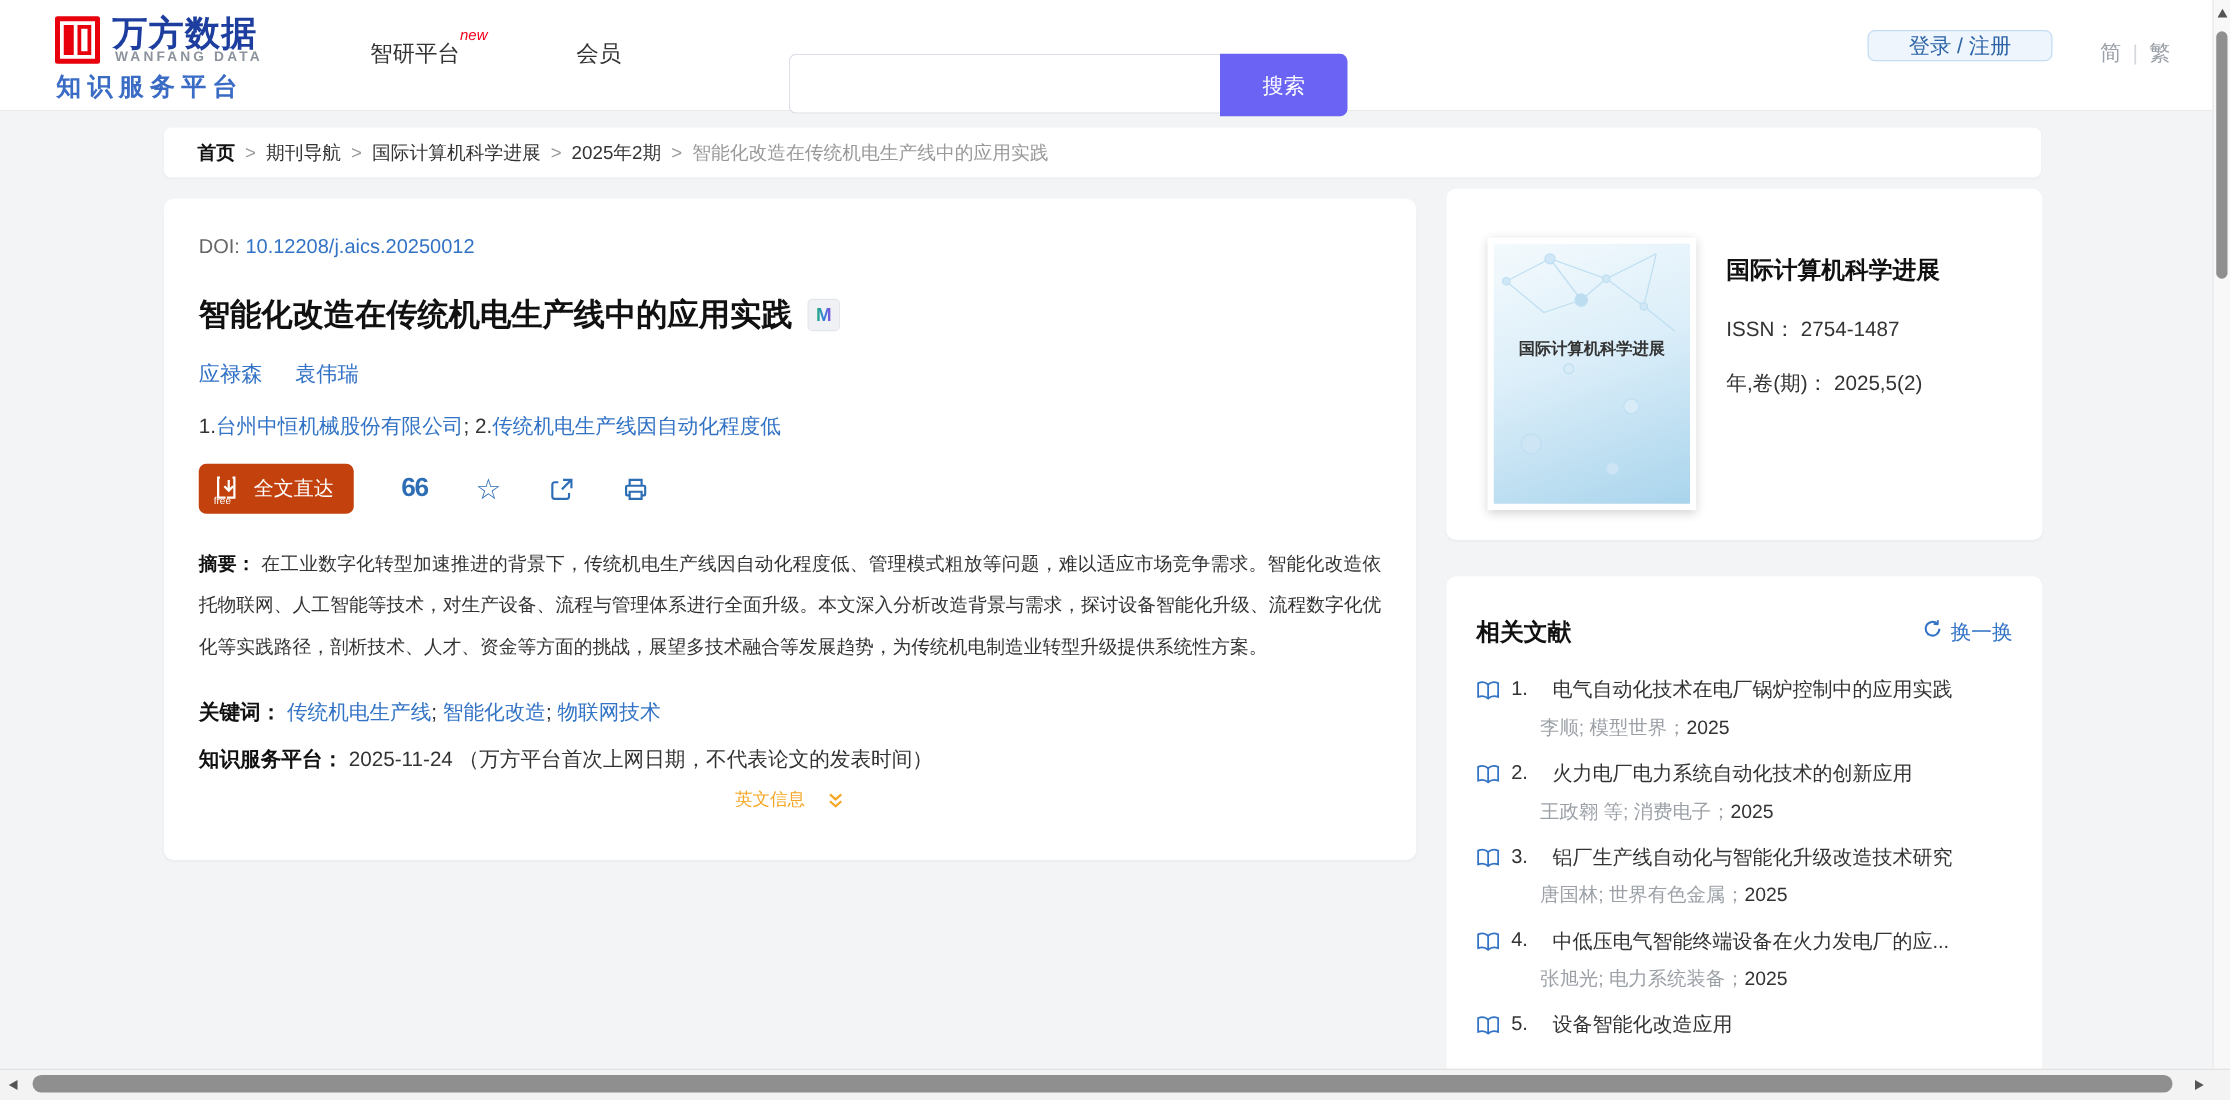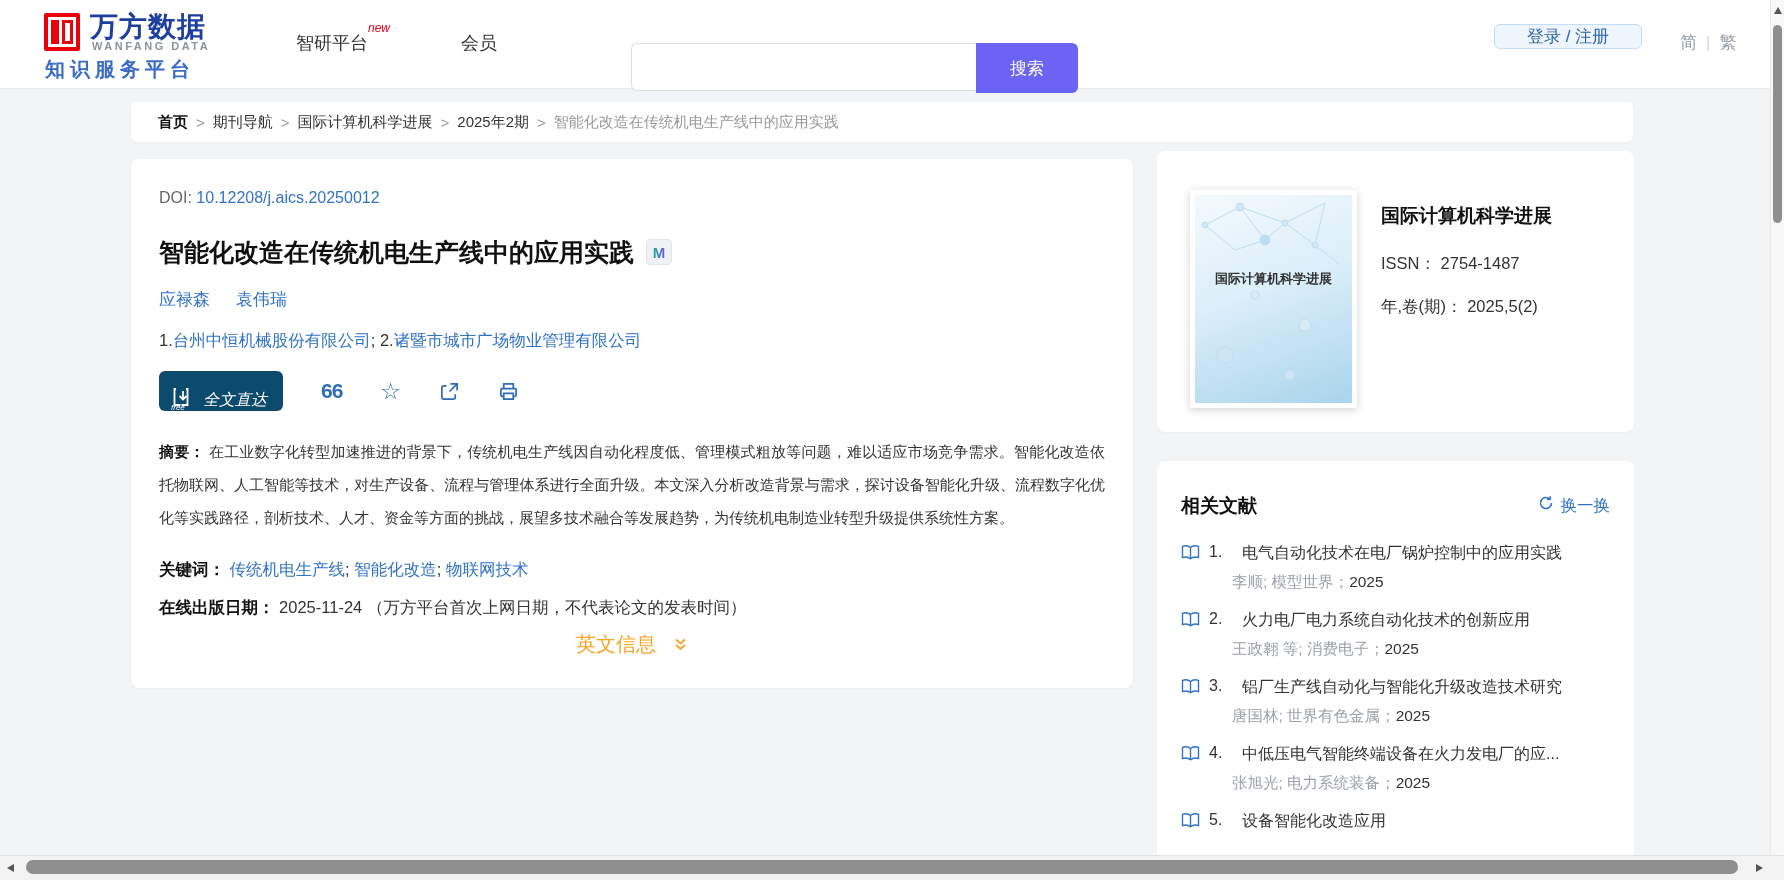--- a/index.html
+++ b/index.html
@@ -43,34 +43,34 @@
   .title-row{display:flex;align-items:center;gap:12px;margin-bottom:21px;}
   .art-title{font-size:25px;font-weight:bold;color:#111;line-height:30px;}
   .m-badge{width:24px;height:24px;border-radius:4px;background:#f0f1f4;border:1px solid #e2e5e9;display:flex;align-items:center;justify-content:center;font-size:15px;font-weight:bold;
     background-clip:padding-box;}
   .m-badge span{background:linear-gradient(90deg,#21b573,#2f7de1,#8a4fd8);-webkit-background-clip:text;background-clip:text;color:transparent;}
   .authors{display:flex;gap:26px;font-size:17px;color:#3273c5;margin-bottom:19px;}
   .authors span{cursor:pointer;}
   .affil{font-size:16.5px;color:#333;margin-bottom:19px;}
   .affil a{color:#3273c5;text-decoration:none;cursor:pointer;}
   .actions{display:flex;align-items:center;gap:38px;margin-bottom:24px;}
-  .ft-btn{display:flex;align-items:flex-end;gap:8px;background:#0c4a6e;color:#fff;border:none;border-radius:6px;height:40px;padding:0 16px 0 12px;font-size:16px;cursor:pointer;font-family:inherit;font-style:italic;}
+  .ft-btn{display:flex;align-items:center;gap:8px;background:#c2410c;color:#fff;border:none;border-radius:6px;height:40px;padding:0 16px 0 12px;font-size:16px;cursor:pointer;font-family:inherit;}
   .ft-icon{position:relative;width:24px;height:26px;}
   .ft-icon svg{position:absolute;left:0;top:0;}
   .ft-icon .free{position:absolute;left:0px;bottom:-1px;font-size:8px;color:#fff;line-height:8px;}
   .act-icon{color:#2d6db5;cursor:pointer;display:flex;align-items:center;}
   .quote-glyph{font-size:21px;font-weight:bold;letter-spacing:-1px;line-height:20px;}
   .star-glyph{font-size:23px;line-height:22px;}
   .abstract{font-size:15px;line-height:33px;color:#333;margin-bottom:25px;text-align:justify;}
   .lbl{font-weight:bold;color:#111;}
   .keywords{font-size:16.5px;margin-bottom:16px;}
   .keywords a{color:#3273c5;text-decoration:none;cursor:pointer;}
   .pubdate{font-size:16.5px;margin-bottom:12px;color:#333;}
   .eng-row{display:flex;justify-content:center;}
-  .eng-link{color:#f5a623;font-size:20px;display:flex;align-items:center;gap:17px;cursor:pointer;}
+  .eng-link{color:#f5a623;font-size:14px;display:flex;align-items:center;gap:17px;cursor:pointer;}
   
   .journal-card{position:absolute;left:1157px;top:151px;width:477px;height:281px;background:#fff;border-radius:8px;box-shadow:0 1px 2px rgba(0,0,0,.03);box-sizing:border-box;}
   .cover{position:absolute;left:33px;top:39px;width:167px;height:218px;background:#fff;box-shadow:0 2px 8px rgba(0,0,0,.18);padding:5px;box-sizing:border-box;cursor:pointer;}
   .cover-in{position:relative;width:100%;height:100%;background:linear-gradient(160deg,#f4fafd 0%,#dbeef9 45%,#a9d4ec 100%);overflow:hidden;}
   .cover-title{position:absolute;left:0;right:0;top:36%;text-align:center;font-size:13px;font-weight:bold;color:#333;}
   .j-info{position:absolute;left:224px;top:52px;width:230px;}
   .j-name{font-size:19px;font-weight:bold;color:#111;margin-bottom:24px;}
   .j-line{font-size:16.5px;color:#333;margin-bottom:21px;}
   
   .related-card{position:absolute;left:1157px;top:461px;width:477px;height:470px;background:#fff;border-radius:8px;box-shadow:0 1px 2px rgba(0,0,0,.03);padding:32px 24px 0 24px;box-sizing:border-box;overflow:hidden;}
@@ -157,21 +157,21 @@
         <span>M</span>
       </span>
   </div>
 
   <div class="authors">
     <span>应禄森</span>
     <span>袁伟瑞</span>
   </div>
 
   <div class="affil">
-    <span>1.</span><a>台州中恒机械股份有限公司</a><span>; </span><span>2.</span><a>诸暨市城市广场物业管理有限公司</a>
+    <span>1.</span><a>台州中恒机械股份有限公司</a><span>; </span><span>2.</span><a>传统机电生产线因自动化程度低</a>
   </div>
 
   <div class="actions">
     <button class="ft-btn">
       <span class="ft-icon">
         <svg width="24" height="24" viewBox="0 0 24 24" fill="none" stroke="#fff" stroke-width="1.8">
           <path d="M5 4 h-1.5 v16 h6"></path>
           <path d="M15 4 h1.5 v16 h-6"></path>
           <path d="M12 6 v8"></path>
             <path d="M8.5 11 l3.5 3.5 3.5-3.5"></path>
@@ -202,21 +202,21 @@
     <span class="lbl">摘要：</span>
     <span>在工业数字化转型加速推进的背景下，传统机电生产线因自动化程度低、管理模式粗放等问题，难以适应市场竞争需求。智能化改造依托物联网、人工智能等技术，对生产设备、流程与管理体系进行全面升级。本文深入分析改造背景与需求，探讨设备智能化升级、流程数字化优化等实践路径，剖析技术、人才、资金等方面的挑战，展望多技术融合等发展趋势，为传统机电制造业转型升级提供系统性方案。</span>
   </div>
 
   <div class="keywords">
     <span class="lbl">关键词：</span>
     <a>传统机电生产线</a><span>; </span><a>智能化改造</a><span>; </span><a>物联网技术</a>
   </div>
 
   <div class="pubdate">
-    <span class="lbl">在线出版日期：</span>
+    <span class="lbl">知识服务平台：</span>
     <span>2025-11-24</span>
     <span>（万方平台首次上网日期，不代表论文的发表时间）</span>
   </div>
 
   <div class="eng-row">
     <span class="eng-link">
       <span>英文信息</span>
       <svg width="15" height="15" viewBox="0 0 15 15" fill="none" stroke="#f5a623" stroke-width="1.8">
         <path d="M3 2.5 l4.5 4 4.5-4"></path>
           <path d="M3 8 l4.5 4 4.5-4"></path>

